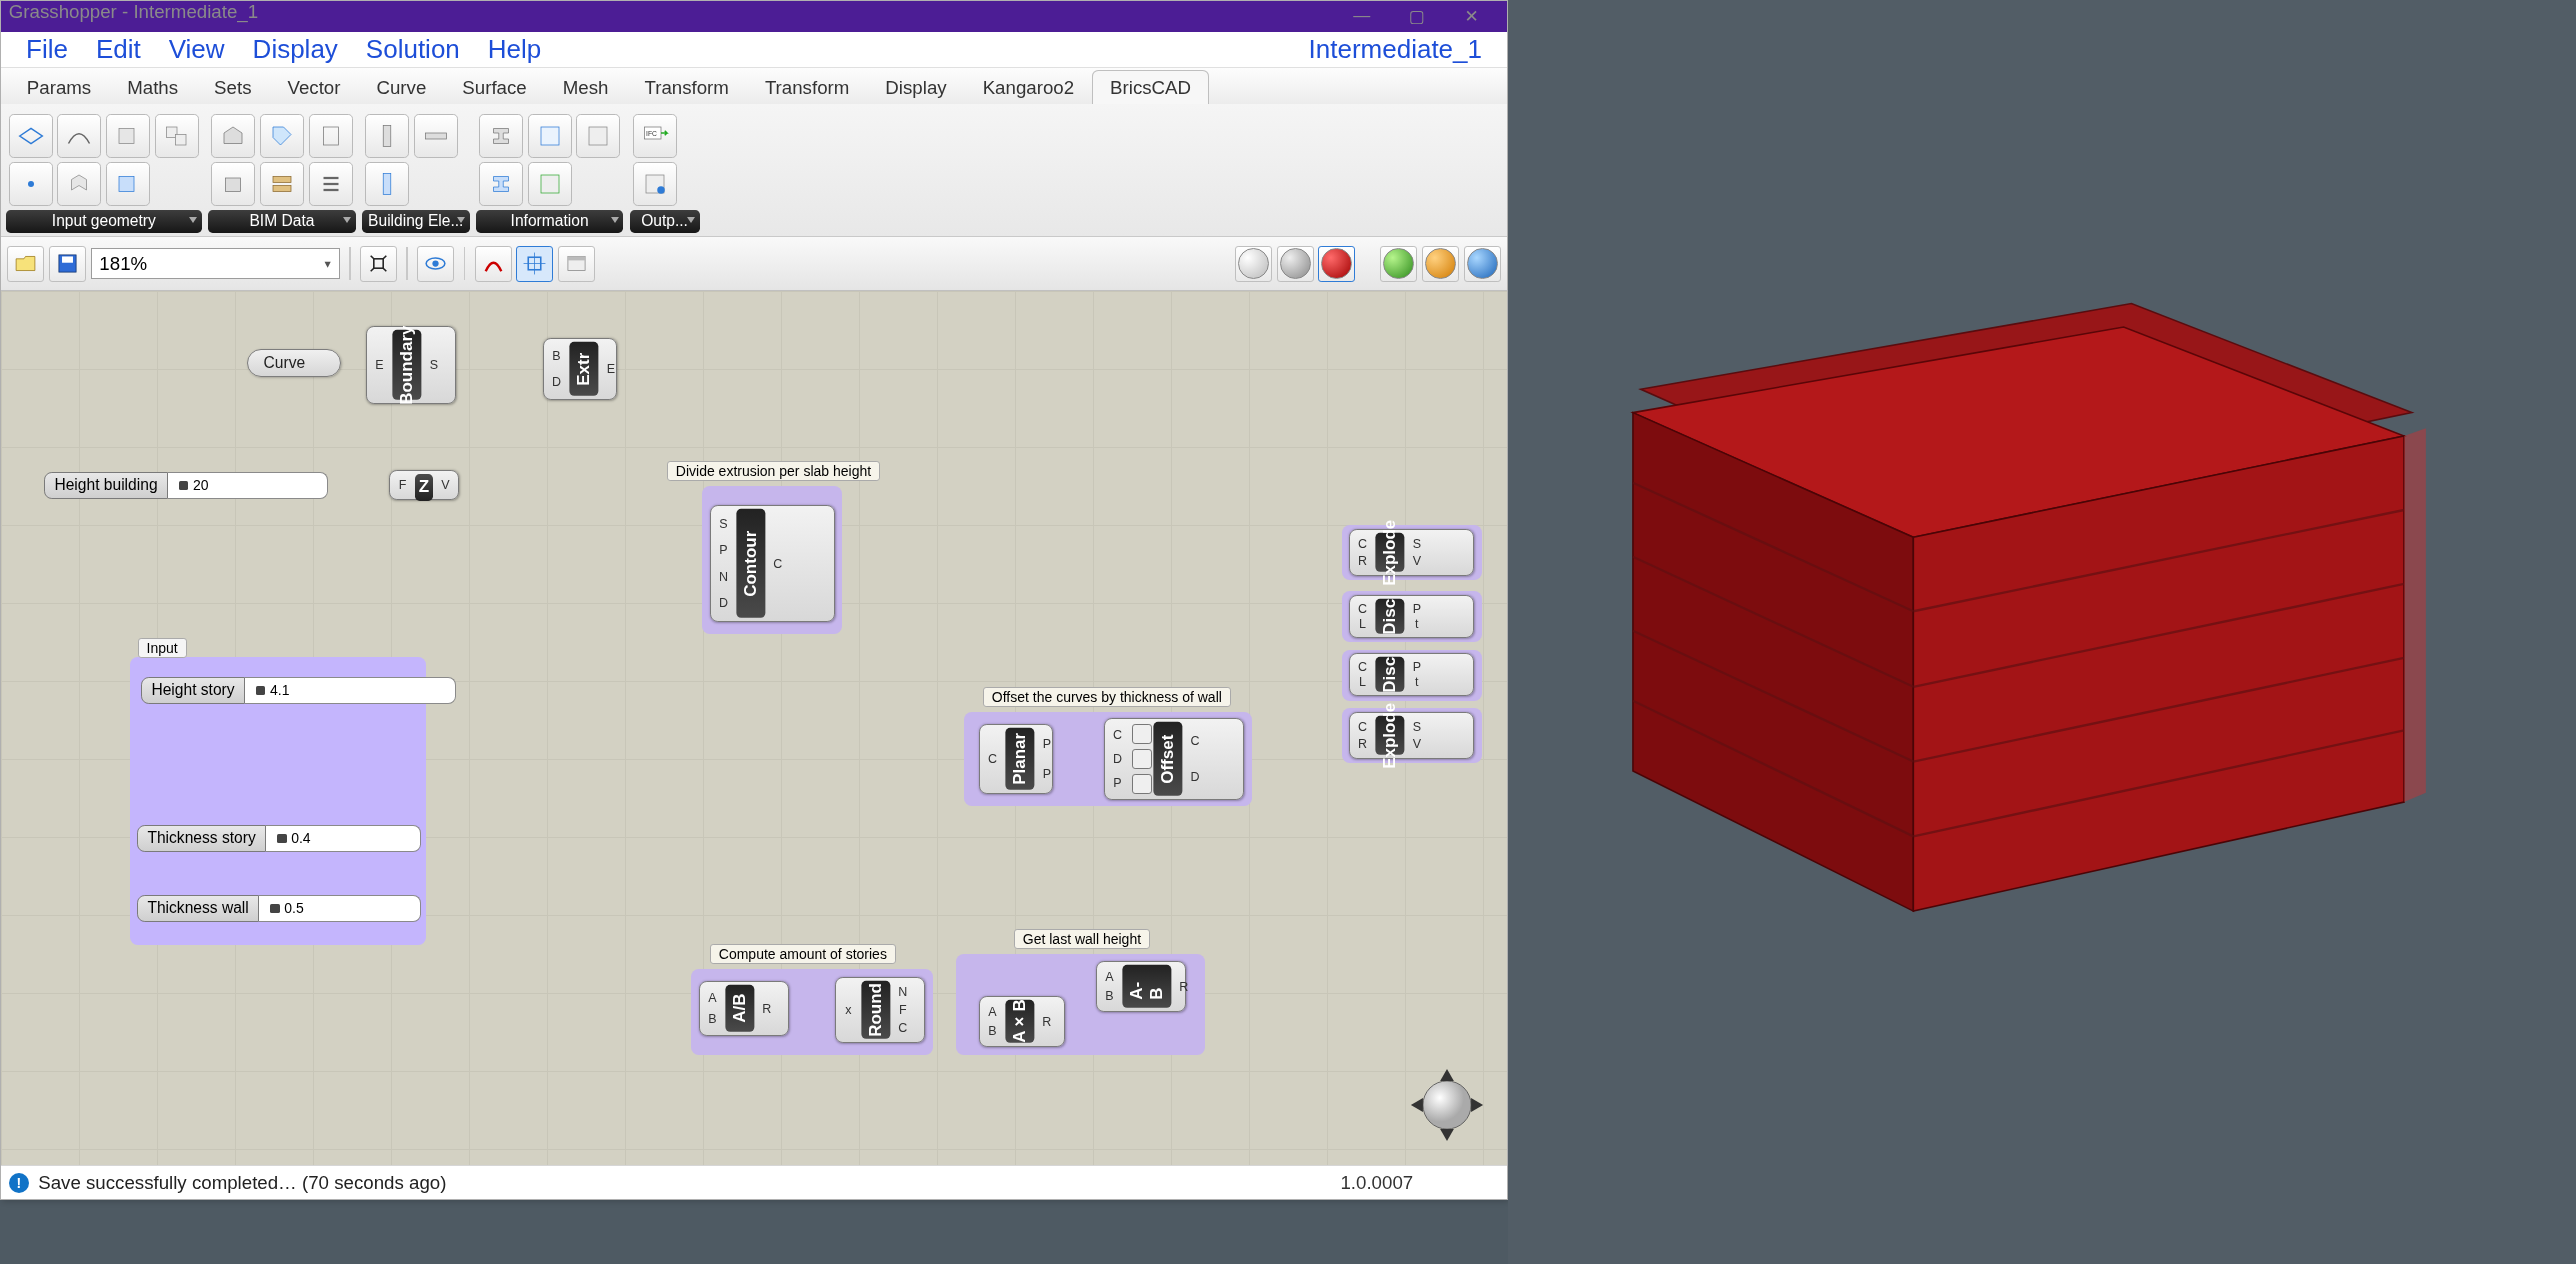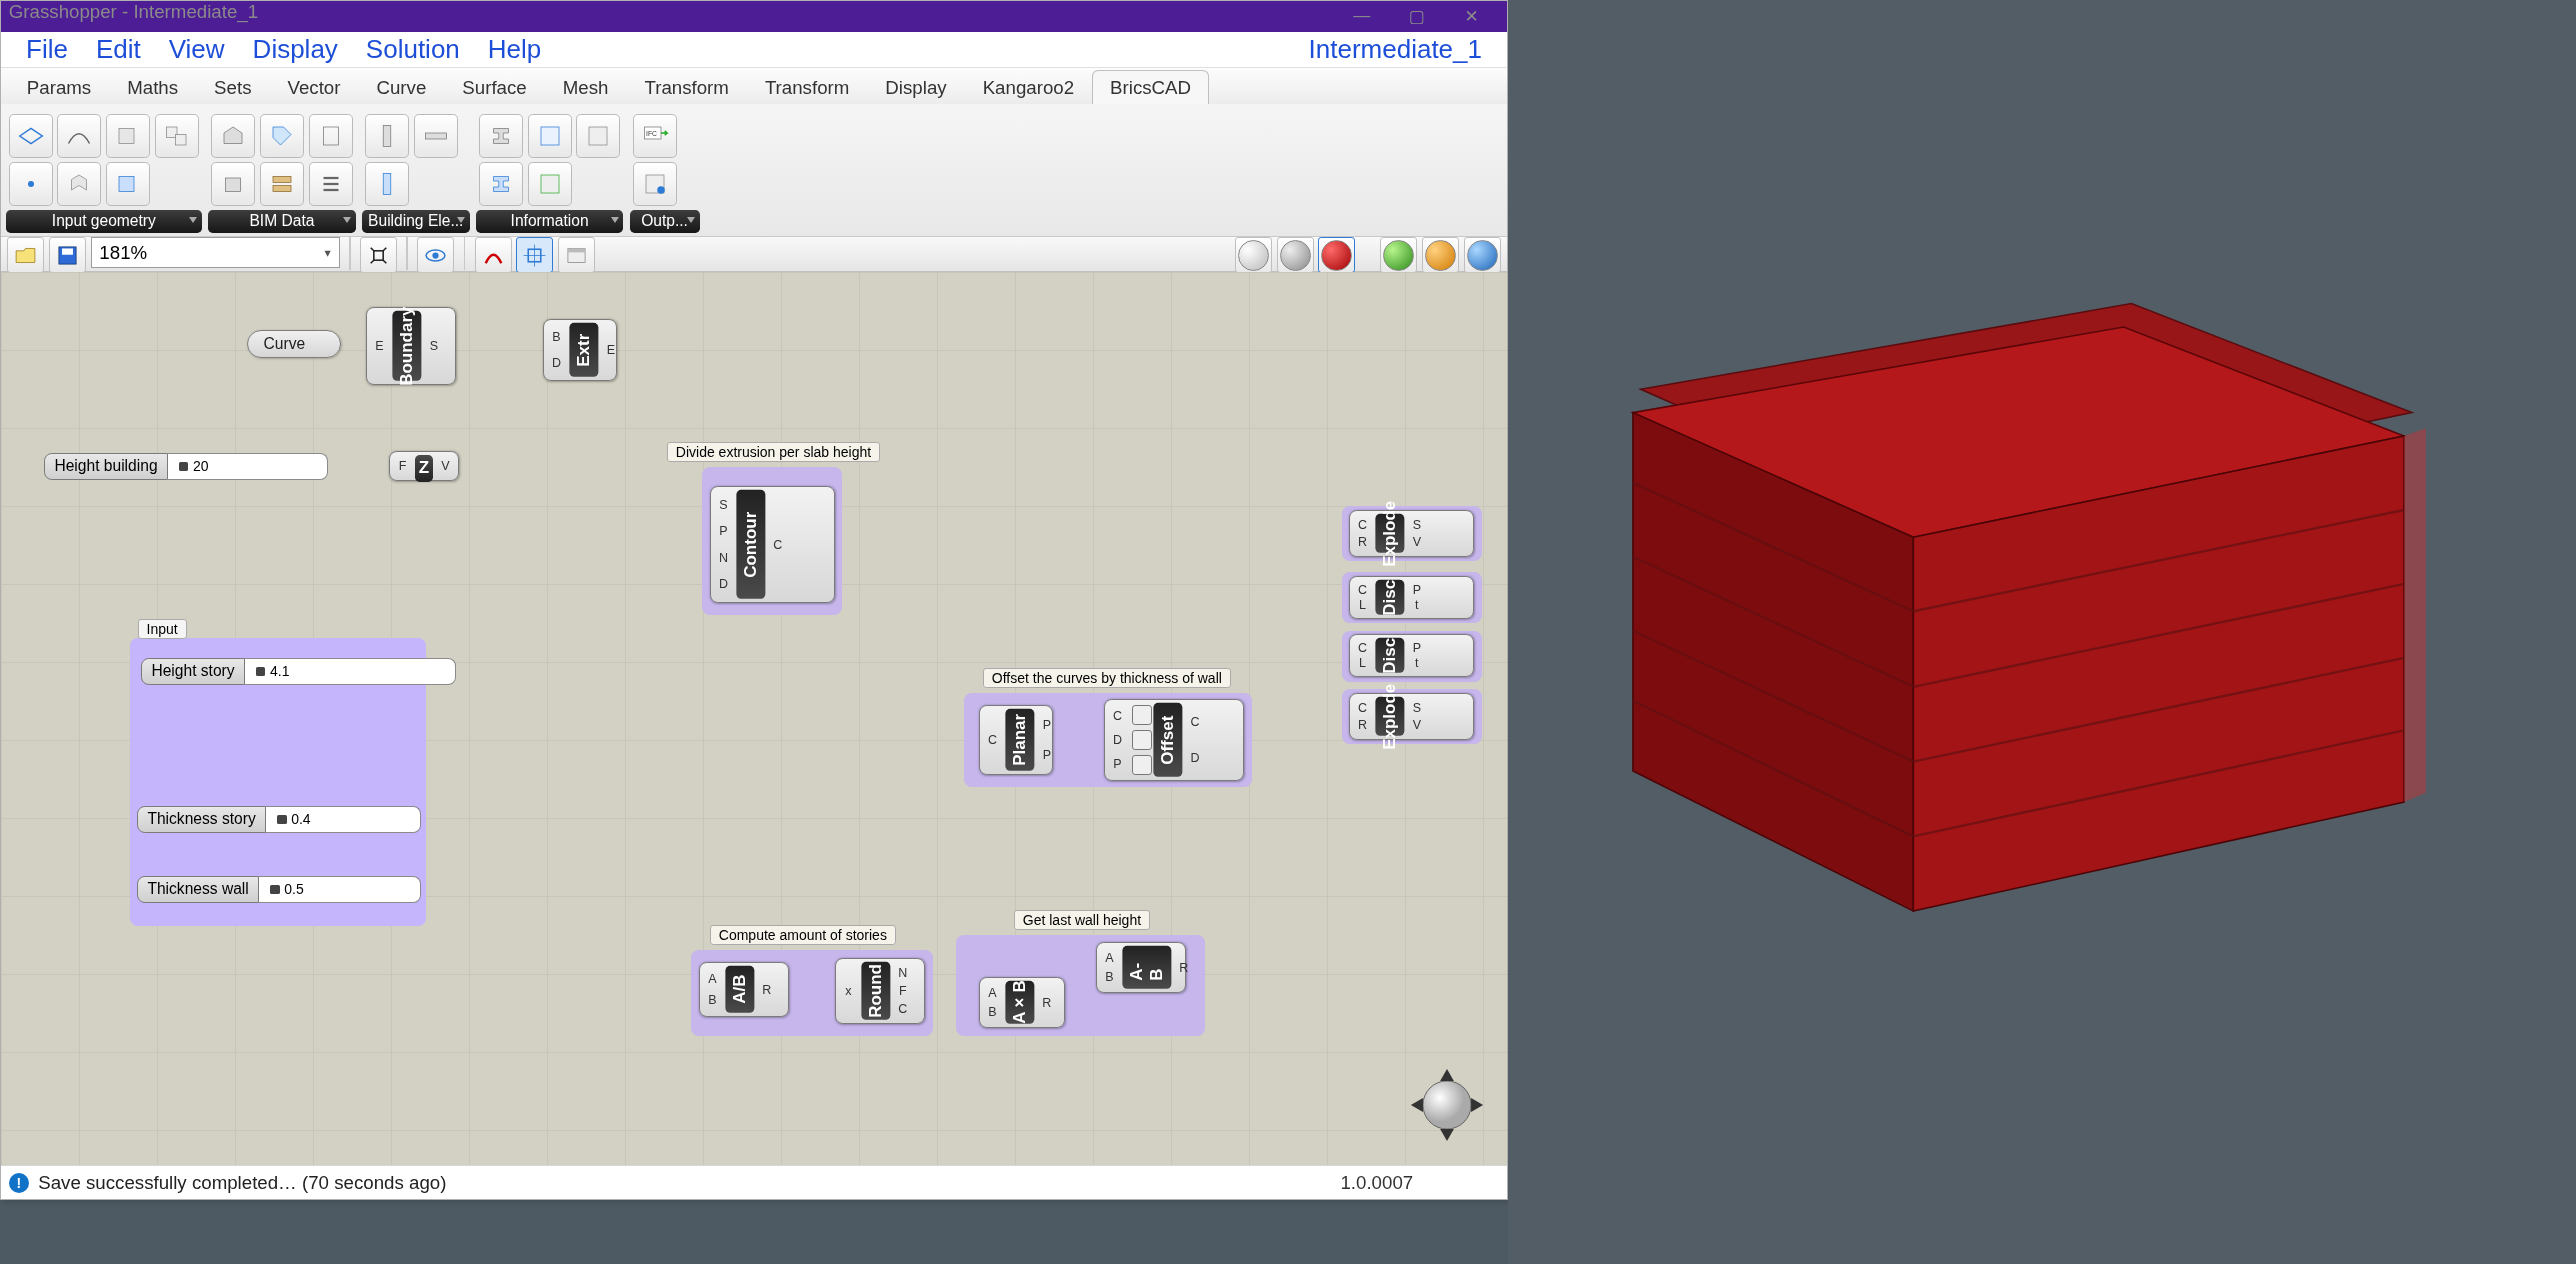--- a/index.html
+++ b/index.html
@@ -17,21 +17,21 @@
   .tabstrip .tab{padding:6.2px 17px 4.7px 17px;border:0.8px solid transparent;border-bottom:none;border-radius:6.2px 6.2px 0 0}
   .tabstrip .tab.active{background:#f7f7f7;border-color:#bfbfbf}
   .ribbon{height:133px;background:linear-gradient(#f5f5f5,#e8e8e8);border-bottom:0.8px solid #c9c9c9;display:flex;align-items:flex-end;padding:3.1px 4.7px}
   .ribbon .panel{display:flex;flex-direction:column;justify-content:flex-end;margin-right:6.2px}
   .ribbon .panel .tools{flex:1;display:flex;align-items:flex-start;gap:4.7px;padding:3.1px}
   .ribbon .panel .tools .col{display:flex;flex-direction:column;gap:4.7px}
   .ribbon .panel .cap{height:23.4px;background:linear-gradient(#3d3d3d,#161616);color:#fff;font-size:15.6px;display:flex;align-items:center;justify-content:center;border-radius:4.7px;min-width:70px;padding:0 6.2px;position:relative}
   .ribbon .panel .cap::after{content:"";position:absolute;right:4.7px;top:7.8px;border-left:4.7px solid transparent;border-right:4.7px solid transparent;border-top:6.2px solid #aaa}
   .tool{width:44px;height:44px;border:0.8px solid #bababa;border-radius:4.7px;background:linear-gradient(#ffffff,#e8e8e8);display:flex;align-items:center;justify-content:center}
   .tool svg{width:30px;height:30px}
-  .quickbar{height:35px;background:linear-gradient(#f9f9f9,#e5e5e5);border-bottom:0.8px solid #c0c0c0;display:flex;align-items:flex-start;padding:0 6.2px;gap:4.7px}
+  .quickbar{height:54px;background:linear-gradient(#f9f9f9,#e5e5e5);border-bottom:0.8px solid #c0c0c0;display:flex;align-items:center;padding:0 6.2px;gap:4.7px}
   .qbtn{width:37px;height:36px;border:0.8px solid #bfbfbf;border-radius:3.1px;background:linear-gradient(#ffffff,#e9e9e9);display:flex;align-items:center;justify-content:center}
   .qbtn svg{width:25px;height:25px}
   .zoom-field{height:31px;width:249px;border:0.8px solid #9c9c9c;background:#fff;font-size:18.7px;padding:0 7.8px;display:flex;align-items:center;justify-content:space-between}
   .zoom-field .arrow{font-size:12.5px;color:#555}
   .sep{width:1.6px;height:33px;background:#c8c8c8;margin:0 4.7px}
   .quickbar .flex{flex:1}
   .sphere{width:31px;height:31px;border-radius:50%;border:0.8px solid #888}
   
   .canvas-wrap{flex:1;position:relative;background:#d3d1c3;overflow:hidden}
   .grid{position:absolute;inset:0;

